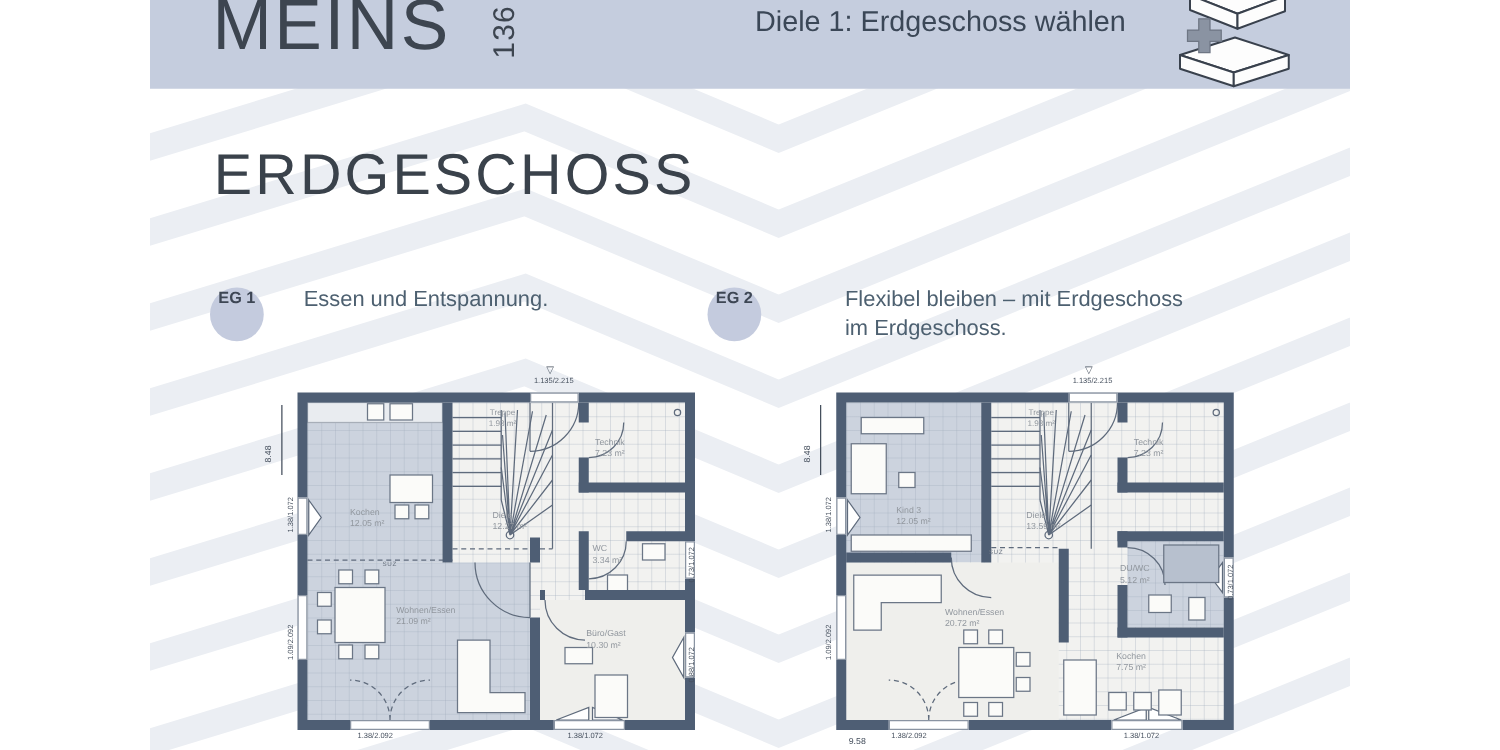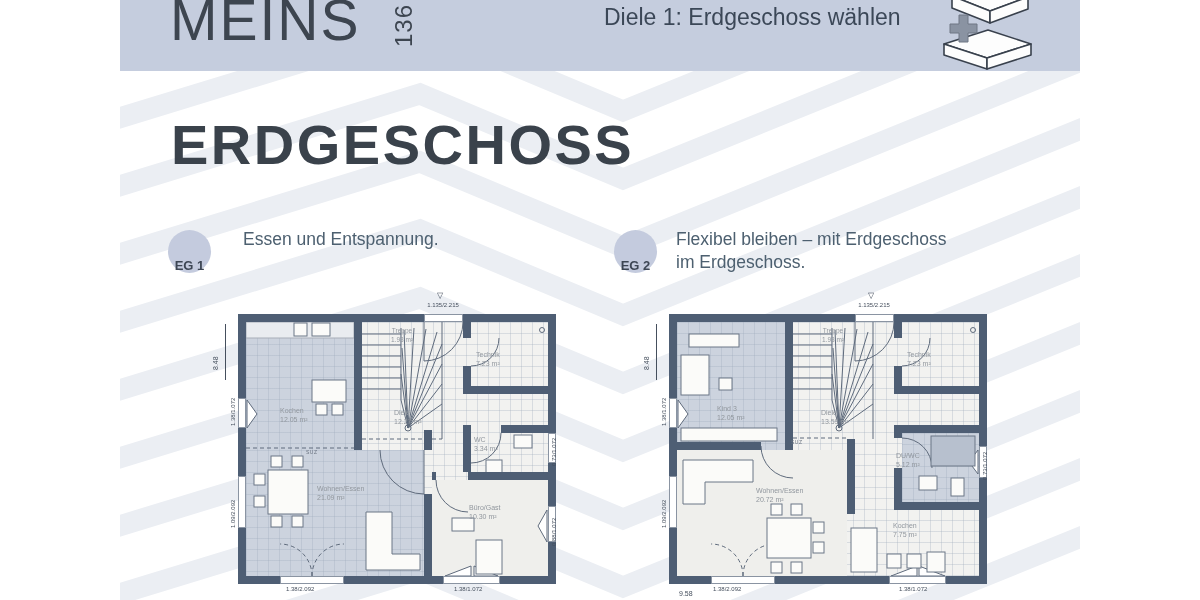--- a/index.html
+++ b/index.html
@@ -8,24 +8,24 @@
   
   .bg{position:absolute;left:120px;top:0;width:960px;height:600px;overflow:hidden;background:#fff;}
   
   .header{position:absolute;left:120px;top:0;width:960px;height:71px;background:#c5cdde;z-index:10;}
   .brand{position:absolute;left:50px;top:-13px;font-size:57px;font-weight:300;letter-spacing:2px;color:#3d4550;}
   .brand-num{position:absolute;left:270px;top:47px;transform:rotate(-90deg);transform-origin:0 0;
              font-size:24px;font-weight:300;color:#3d4550;letter-spacing:1px;}
   .step{position:absolute;left:484px;top:4px;font-size:23px;color:#3b4757;}
   .hicon{position:absolute;left:812px;top:0;}
   
-  .title{position:absolute;left:171px;top:112px;font-size:56px;font-weight:700;letter-spacing:2.5px;color:#3a424b;z-index:3;}
+  .title{position:absolute;left:171px;top:112px;font-size:46px;font-weight:400;letter-spacing:2.5px;color:#3a424b;z-index:3;}
   
   .badge{position:absolute;width:43px;height:43px;border-radius:50%;background:#c4cbde;color:#3d4654;
-         font-size:13px;font-weight:bold;display:flex;align-items:flex-end;justify-content:center;z-index:3;}
+         font-size:13px;font-weight:bold;display:flex;align-items:flex-start;justify-content:center;z-index:3;}
   .desc{position:absolute;font-size:17.5px;line-height:23px;color:#4d6070;z-index:3;}
   
   .plan{position:absolute;width:318px;height:270px;z-index:3;}
   .inner{position:absolute;left:8px;top:8px;width:302px;height:254px;background:#f2f2f0;}
   .grid{background-image:
           linear-gradient(to right, rgba(160,172,188,0.32) 1px, transparent 1px),
           linear-gradient(to bottom, rgba(160,172,188,0.32) 1px, transparent 1px);
         background-size:11px 11px;}
   .room{position:absolute;z-index:2;}
   .shade{background-color:#ccd3de;}
@@ -86,21 +86,21 @@
 
   <div class="title">ERDGESCHOSS</div>
 
   <div class="badge" style="left:168px;top:230px;">
     <span>EG 1</span>
   </div>
   <div class="desc" style="left:243px;top:228px;">
     <div>Essen und Entspannung.</div>
   </div>
 
-  <div class="badge" style="left:614px;top:230px;">
+  <div class="badge" style="left:566px;top:230px;">
     <span>EG 2</span>
   </div>
   <div class="desc" style="left:676px;top:228px;">
     <div>Flexibel bleiben – mit Erdgeschoss</div>
     <div>im Erdgeschoss.</div>
   </div>
 
   <div class="plan" style="left:238px;top:314px;">
     <div class="inner grid"></div>
 

